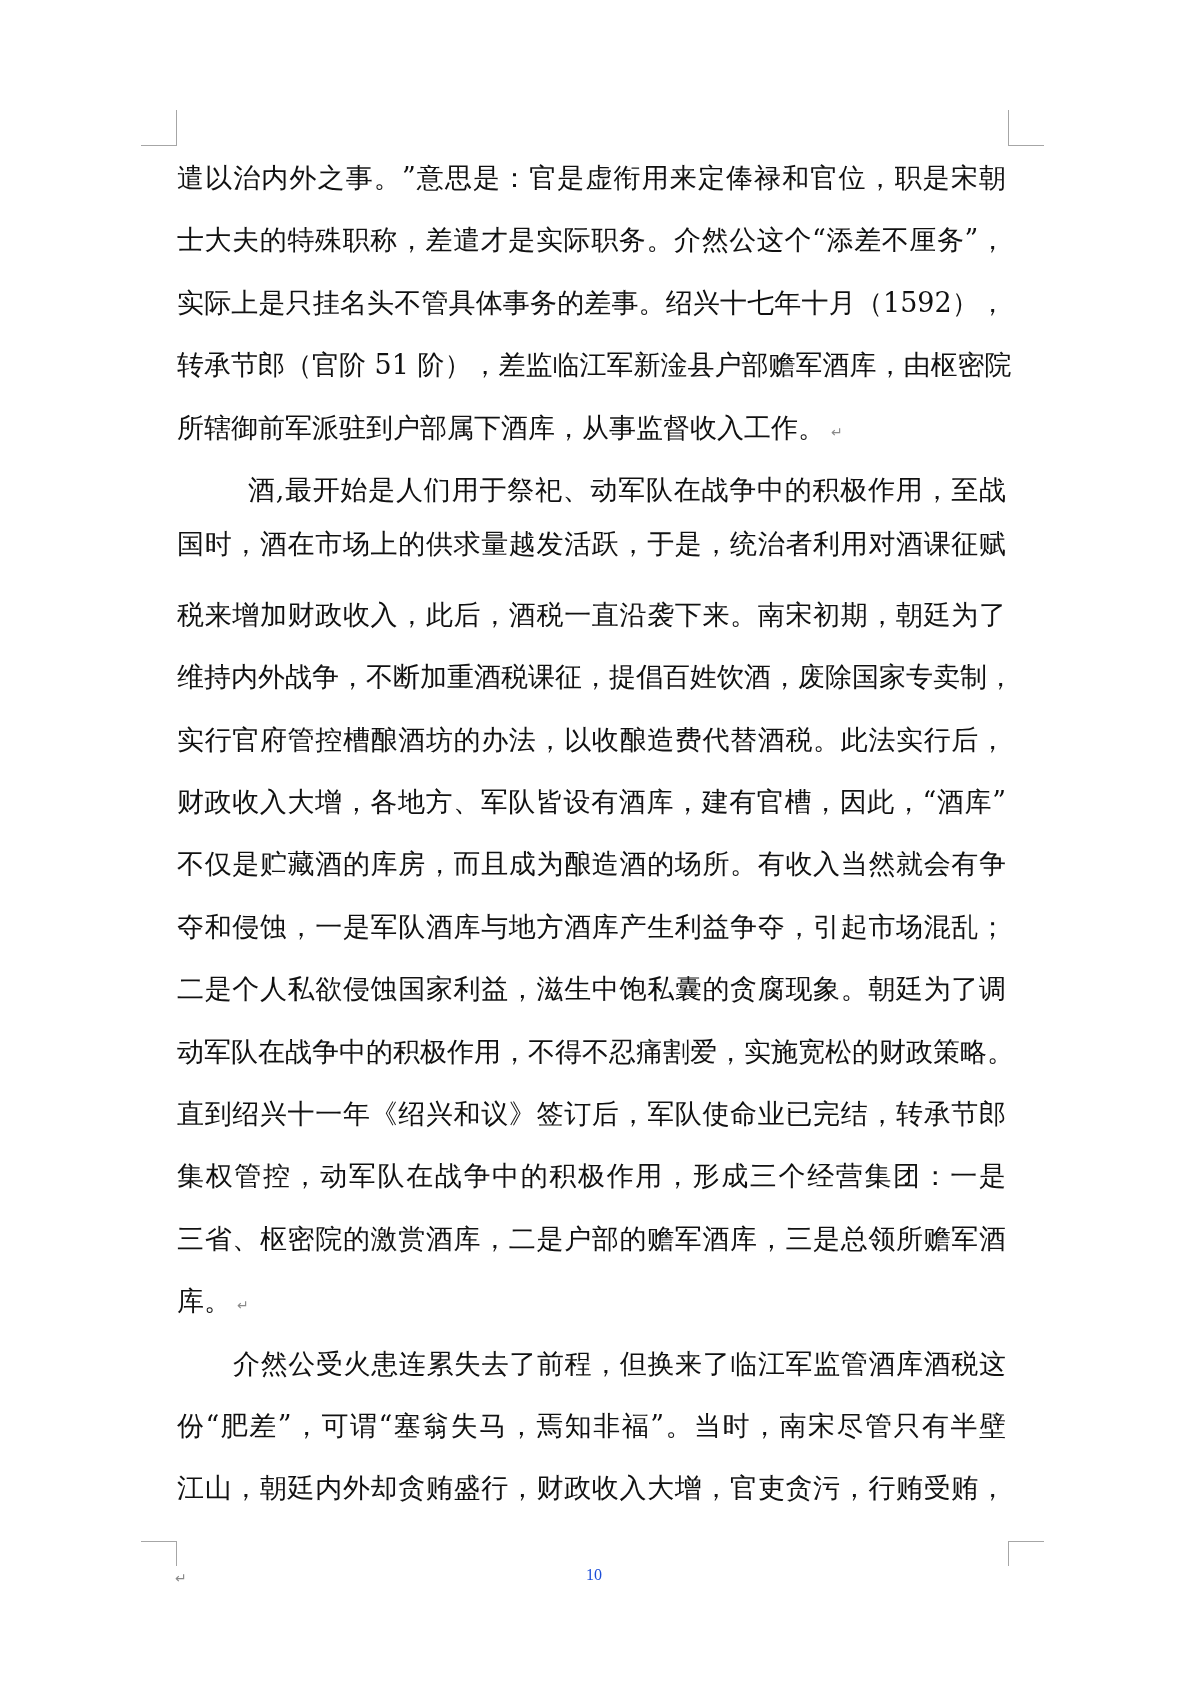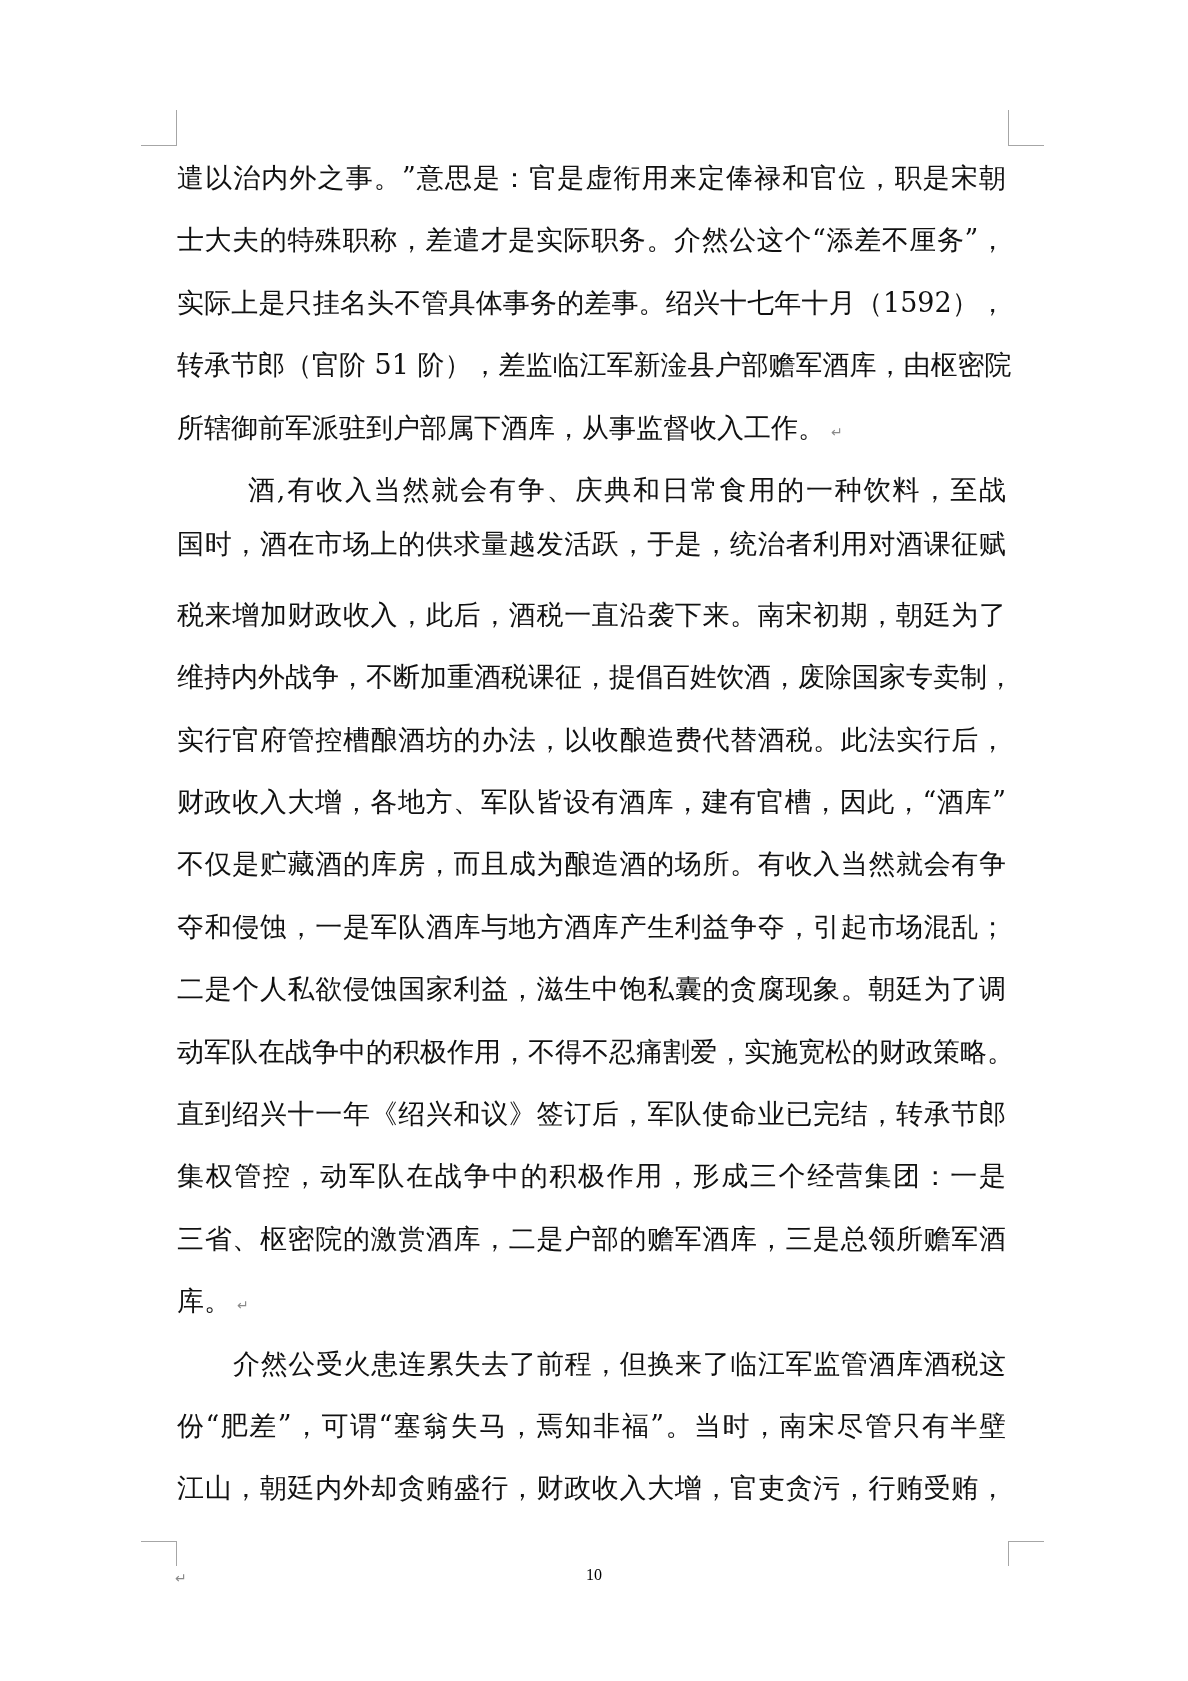--- a/index.html
+++ b/index.html
@@ -16,39 +16,39 @@
     font-family: "DejaVu Serif", "Liberation Serif", serif;
     font-size: 27px; line-height: 40px; color: #111;
     text-align: justify; text-align-last: justify; width: 829px;
     letter-spacing: 0;
   }
   .line.last { text-align-last: left; }
   .line.indent2 { left: 71px; width: 758px; }
   .line.indent1 { left: 56px; width: 773px; }
   .pmark { color: #8a8a8a; font-size: 14px; margin-left: 6px; font-family: "DejaVu Sans", sans-serif; }
   .footer-mark { position: absolute; left: 175px; top: 1570px; color: #8a8a8a; font-size: 14px; font-family: "DejaVu Sans", sans-serif; }
-  .page-number { position: absolute; left: 0; width: 1188px; top: 1566px; text-align: center; font-family: "Liberation Serif", serif; font-size: 16px; color: #000000; }
+  .page-number { position: absolute; left: 0; width: 1188px; top: 1566px; text-align: center; font-family: "Liberation Serif", serif; font-size: 16px; color: #1d4ed8; }
 </style>
 </head>
 <body>
 
 <div class="page">
   <div class="corner c-tl"></div>
   <div class="corner c-tr"></div>
   <div class="corner c-bl"></div>
   <div class="corner c-br"></div>
 
   <div class="body-text">
     <div class="line" style="top:0px"><span>遣以治内外之事。”意思是：官是虚衔用来定俸禄和官位，职是宋朝</span></div>
     <div class="line" style="top:62.4px"><span>士大夫的特殊职称，差遣才是实际职务。介然公这个“添差不厘务”，</span></div>
     <div class="line" style="top:124.8px"><span>实际上是只挂名头不管具体事务的差事。绍兴十七年十月（1592），</span></div>
     <div class="line" style="top:187.2px"><span>转承节郎（官阶 51 阶），差监临江军新淦县户部赡军酒库，由枢密院</span></div>
     <div class="line last" style="top:249.6px"><span>所辖御前军派驻到户部属下酒库，从事监督收入工作。</span><span class="pmark">↵</span></div>
 
-    <div class="line indent2" style="top:312px"><span>酒,有收入当然就会有争、庆典和日常食用的一种饮料，至战</span></div>
+    <div class="line indent2" style="top:312px"><span>酒,最开始是人们用于祭祀、动军队在战争中的积极作用，至战</span></div>
     <div class="line" style="top:366px"><span>国时，酒在市场上的供求量越发活跃，于是，统治者利用对酒课征赋</span></div>
     <div class="line" style="top:436.8px"><span>税来增加财政收入，此后，酒税一直沿袭下来。南宋初期，朝廷为了</span></div>
     <div class="line" style="top:499.2px"><span>维持内外战争，不断加重酒税课征，提倡百姓饮酒，废除国家专卖制，</span></div>
     <div class="line" style="top:561.6px"><span>实行官府管控槽酿酒坊的办法，以收酿造费代替酒税。此法实行后，</span></div>
     <div class="line" style="top:624px"><span>财政收入大增，各地方、军队皆设有酒库，建有官槽，因此，“酒库”</span></div>
     <div class="line" style="top:686.4px"><span>不仅是贮藏酒的库房，而且成为酿造酒的场所。有收入当然就会有争</span></div>
     <div class="line" style="top:748.8px"><span>夺和侵蚀，一是军队酒库与地方酒库产生利益争夺，引起市场混乱；</span></div>
     <div class="line" style="top:811.2px"><span>二是个人私欲侵蚀国家利益，滋生中饱私囊的贪腐现象。朝廷为了调</span></div>
     <div class="line" style="top:873.6px"><span>动军队在战争中的积极作用，不得不忍痛割爱，实施宽松的财政策略。</span></div>
     <div class="line" style="top:936px"><span>直到绍兴十一年《绍兴和议》签订后，军队使命业已完结，转承节郎</span></div>

